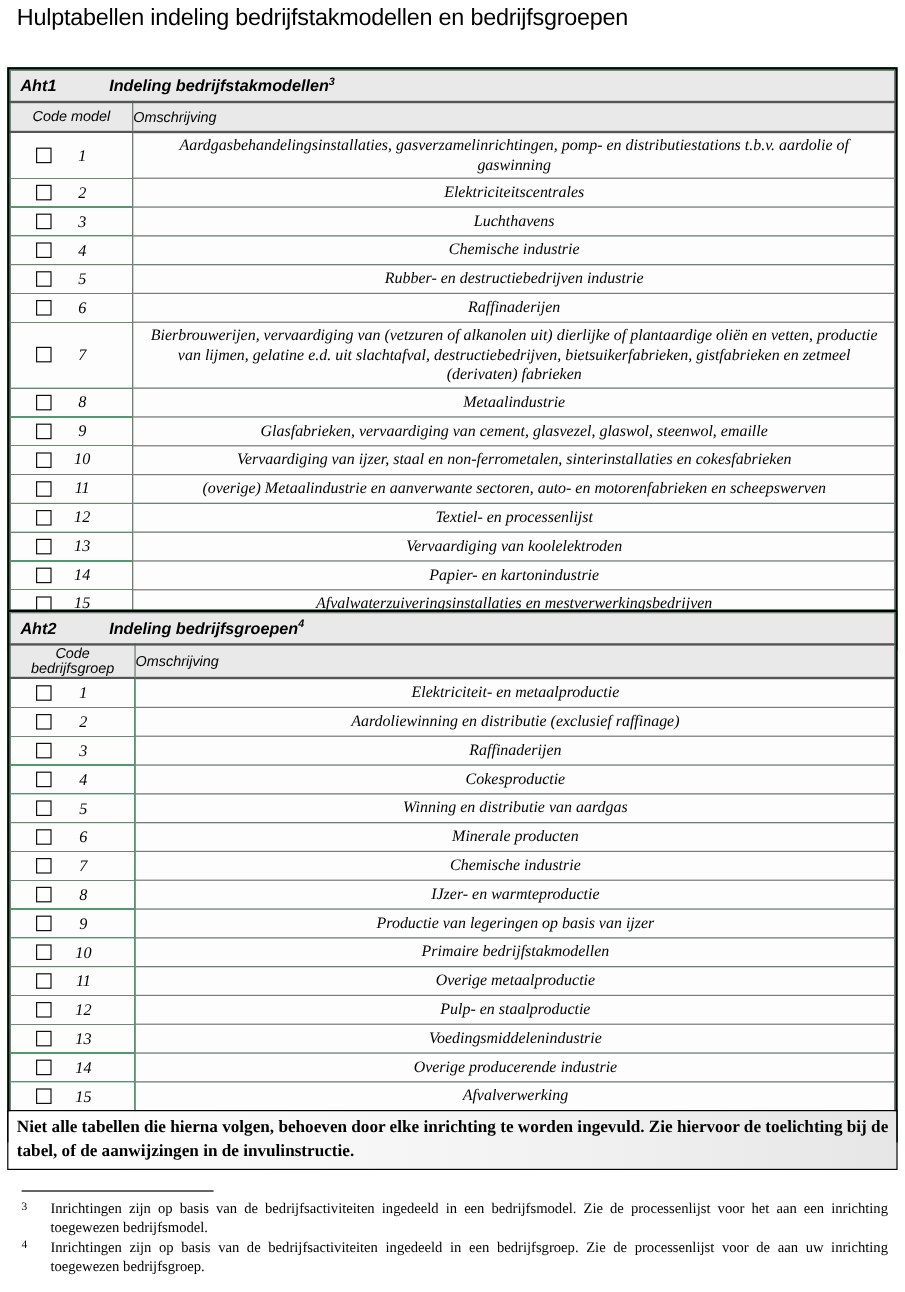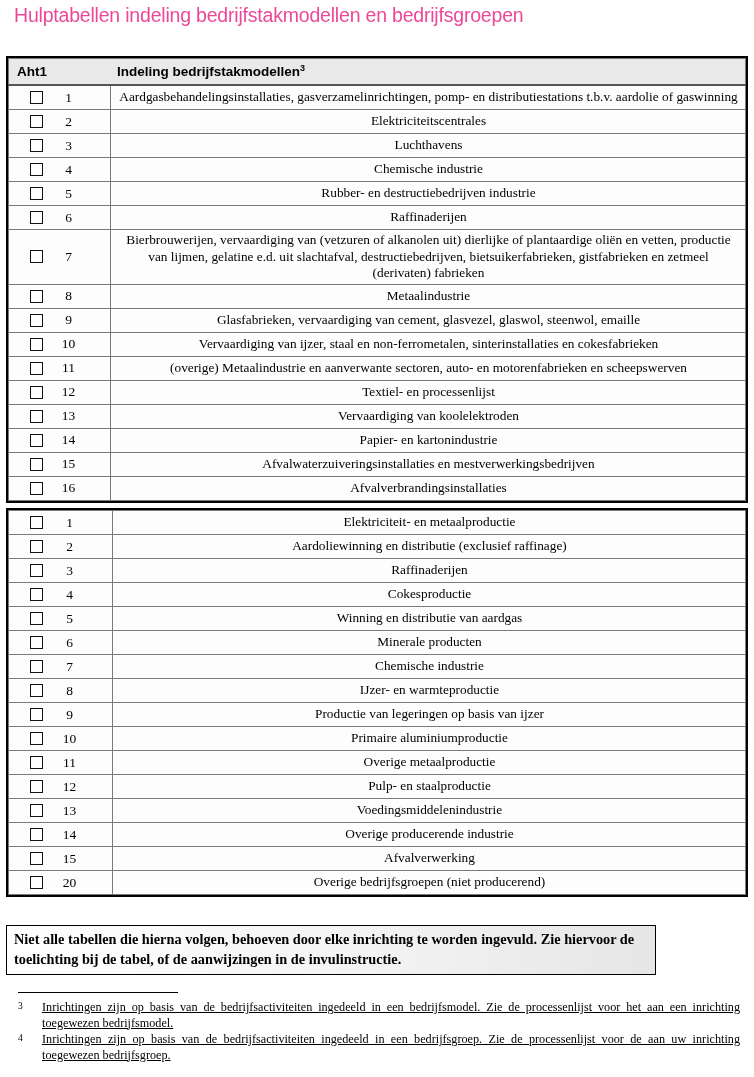--- a/index.html
+++ b/index.html
@@ -18,32 +18,33 @@
 
   
   .page-title {
     position: absolute;
     left: 14px;
     top: 4px;
     font-family: "Liberation Sans", sans-serif;
     font-size: 19.5px;
     font-weight: 400;
     letter-spacing: -0.2px;
-    color: #ec4899;
+    color: #000000;
     white-space: nowrap;
   }
 
   
   .doc-table {
     position: absolute;
     left: 6px;
     width: 742px;
     box-sizing: border-box;
     border: 2px solid #000;
     background: #22c55e;
+    font-style: italic;
   }
   .doc-table .tbl {
     border-collapse: collapse;
     width: 100%;
     table-layout: fixed;
   }
   .doc-table .tbl td,
   .doc-table .tbl th {
     border: 1px solid #7a7a7a;
     padding: 0;
@@ -59,21 +60,21 @@
     padding: 0 0 0 8px !important;
   }
   .banner-inner {
     display: flex;
     align-items: baseline;
     font-family: "Liberation Sans", sans-serif;
     font-weight: bold;
     font-size: 13.5px;
   }
   .banner-code { width: 74px; flex: none; }
-  .banner-title { white-space: nowrap; margin-left: 26px; }
+  .banner-title { white-space: nowrap; }
   .sup {
     font-size: 9px;
     vertical-align: super;
     line-height: 0;
     font-weight: bold;
   }
 
   
   .colhead td {
     background: #e9e9e9 !important;
@@ -125,21 +126,21 @@
     font-size: 13.3px;
     line-height: 16.5px;
     padding: 2px 6px 2px 7px !important;
     text-align: center;
   }
 
   
   .notice {
     position: absolute;
     left: 6px;
-    width: 650px;
+    width: 742px;
     box-sizing: border-box;
     border: 1.5px solid #000;
     background: linear-gradient(to right, #ffffff 0%, #f2f2f2 60%, #e6e6e6 100%);
     font-family: "Liberation Serif", serif;
     font-weight: bold;
     font-size: 14.3px;
     line-height: 19.5px;
     padding: 4px 3px 5px 7px;
   }
 
@@ -168,21 +169,20 @@
     padding-left: 4px;
     padding-top: 1px;
     box-sizing: border-box;
   }
   .fn-text {
     flex: 1;
     font-family: "Liberation Serif", serif;
     font-size: 12.2px;
     line-height: 15.5px;
     text-align: justify;
-    text-decoration: underline;
   }
 </style>
 </head>
 <body>
 
 <div class="page-title">Hulptabellen indeling bedrijfstakmodellen en bedrijfsgroepen</div>
 
 <div class="doc-table" id="table1" style="top:56px;">
   <table class="tbl">
     <colgroup>
@@ -193,20 +193,24 @@
       <tr class="banner">
         <td colspan="2">
           <div class="banner-inner">
             <span class="banner-code">Aht1</span>
             <span class="banner-title">
               <span>Indeling bedrijfstakmodellen</span><span class="sup">3</span>
             </span>
           </div>
         </td>
       </tr>
+      <tr class="colhead">
+        <td class="code-head">Code model</td>
+        <td class="desc-head">Omschrijving</td>
+      </tr>
     </tbody>
     <tbody id="table1-body">
         <tr>
           <td class="row-code">
             <div class="code-wrap">
               <div class="checkbox"></div>
               <div class="code-num">1</div>
             </div>
           </td>
           <td class="row-desc">Aardgasbehandelingsinstallaties, gasverzamelinrichtingen, pomp- en distributiestations t.b.v. aardolie of gaswinning</td>
@@ -350,20 +354,37 @@
   </table>
 </div>
 
 <div class="doc-table" id="table2" style="top:508px;">
   <table class="tbl">
     <colgroup>
         <col style="width:104px;">
         <col>
       </colgroup>
     <tbody>
+      <tr class="banner">
+        <td colspan="2">
+          <div class="banner-inner">
+            <span class="banner-code">Aht2</span>
+            <span class="banner-title">
+              <span>Indeling bedrijfsgroepen</span><span class="sup">4</span>
+            </span>
+          </div>
+        </td>
+      </tr>
+      <tr class="colhead">
+        <td class="code-head">
+          <span>Code</span><br>
+          <span>bedrijfsgroep</span>
+        </td>
+        <td class="desc-head">Omschrijving</td>
+      </tr>
     </tbody>
     <tbody id="table2-body">
         <tr>
           <td class="row-code">
             <div class="code-wrap">
               <div class="checkbox"></div>
               <div class="code-num">1</div>
             </div>
           </td>
           <td class="row-desc">Elektriciteit- en metaalproductie</td>
@@ -440,21 +461,21 @@
           </td>
           <td class="row-desc">Productie van legeringen op basis van ijzer</td>
         </tr>
         <tr>
           <td class="row-code">
             <div class="code-wrap">
               <div class="checkbox"></div>
               <div class="code-num">10</div>
             </div>
           </td>
-          <td class="row-desc">Primaire aluminiumproductie</td>
+          <td class="row-desc">Primaire bedrijfstakmodellen</td>
         </tr>
         <tr>
           <td class="row-code">
             <div class="code-wrap">
               <div class="checkbox"></div>
               <div class="code-num">11</div>
             </div>
           </td>
           <td class="row-desc">Overige metaalproductie</td>
         </tr>

